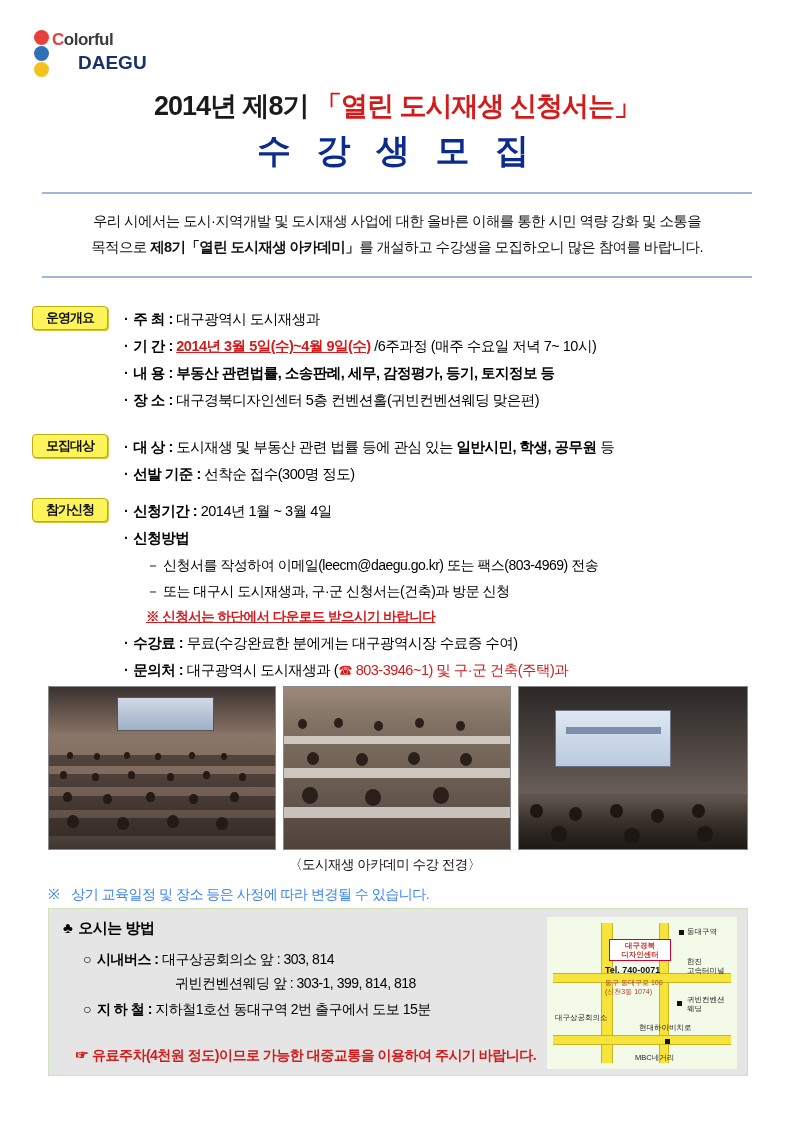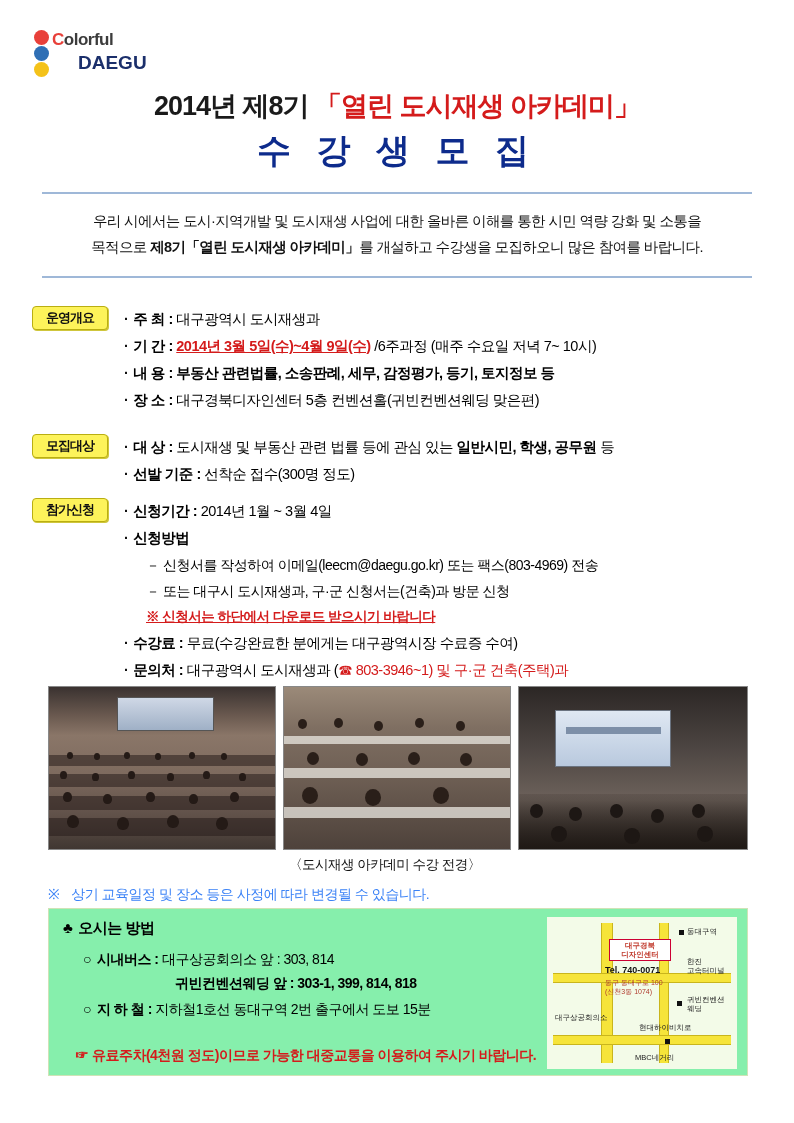--- a/index.html
+++ b/index.html
@@ -271,21 +271,21 @@
   }
   .notice .ntext { margin-left: 12px; }
 
   
   .directions {
     position: absolute;
     left: 48px;
     top: 908px;
     width: 700px;
     height: 168px;
-    background: #86efac;
+    background: #e5e5e5;
     border: 1px solid #cfe3b6;
     box-sizing: border-box;
   }
   .dir-title {
     position: absolute;
     left: 14px;
     top: 10px;
     font-size: 15px;
     font-weight: bold;
     letter-spacing: -0.5px;
@@ -379,21 +379,21 @@
     <span class="logo-dot d2"></span>
     <span class="logo-dot d3"></span>
   </div>
   <div class="logo-colorful">
     <span class="c1">C</span><span class="c3">olorful</span>
   </div>
   <div class="logo-daegu">DAEGU</div>
 </div>
 
 <div class="title1">
-  <span>2014년 제8기 </span><span class="red">「열린 도시재생 아카데미」</span>
+  <span>2014년 제8기 </span><span class="red">「열린 도시재생 신청서는」</span>
 </div>
 <div class="title2">수 강 생   모 집</div>
 
 <div class="intro">
   <div>우리 시에서는 도시·지역개발 및 도시재생 사업에 대한 올바른 이해를 통한 시민 역량 강화 및 소통을</div>
   <div>
     <span>목적으로 </span><b>제8기「열린 도시재생 아카데미」</b><span>를 개설하고 수강생을 모집하오니 많은 참여를 바랍니다.</span>
   </div>
 </div>
 
@@ -544,21 +544,21 @@
 
 <div class="directions">
   <div class="dir-title">
     <span class="club">♣</span><span>오시는 방법</span>
   </div>
 
   <div class="dir-row" style="left:34px; top:42px;">
     <span class="circ">○</span><b>시내버스 :</b><span> 대구상공회의소 앞 :  303,  814</span>
   </div>
 
-  <div class="dir-row" style="left:126px; top:66px;font-weight:bold;">
+  <div class="dir-row" style="left:126px; top:66px;">
     <span>귀빈컨벤션웨딩 앞 :  303-1, 399, 814, 818</span>
   </div>
 
   <div class="dir-row" style="left:34px; top:92px;">
     <span class="circ">○</span><b>지 하 철 :</b><span> 지하철1호선  동대구역  2번  출구에서  도보  15분</span>
   </div>
 
   <div class="dir-note">
     <span>☞</span>
     <span>유료주차(4천원 정도)이므로 가능한 대중교통을 이용하여 주시기 바랍니다.</span>

